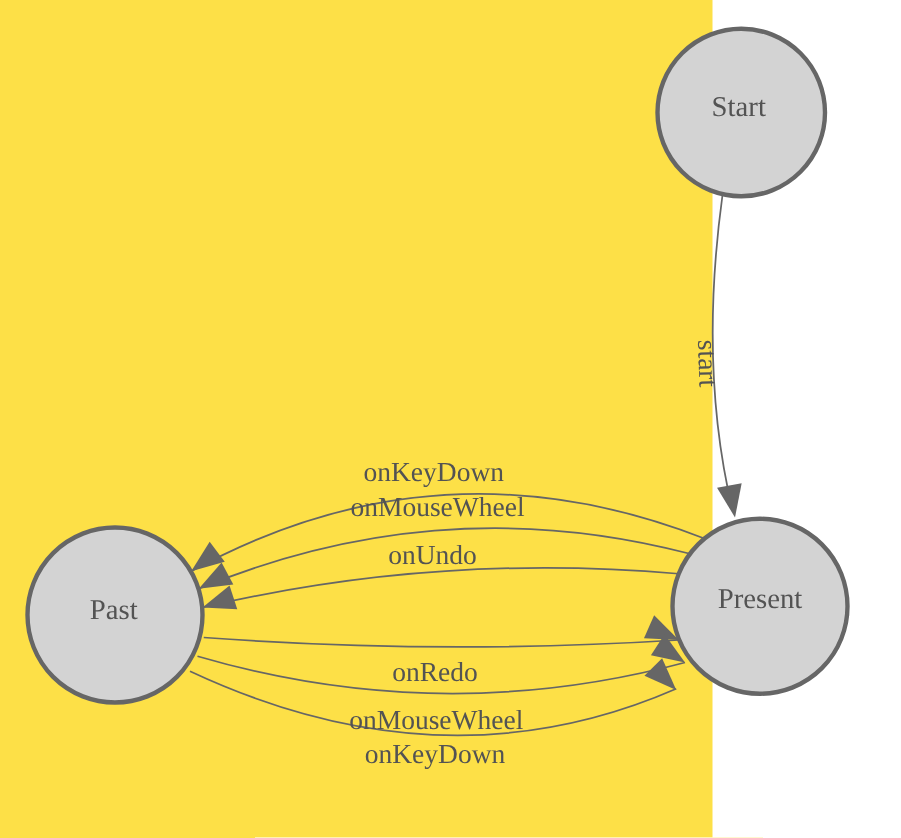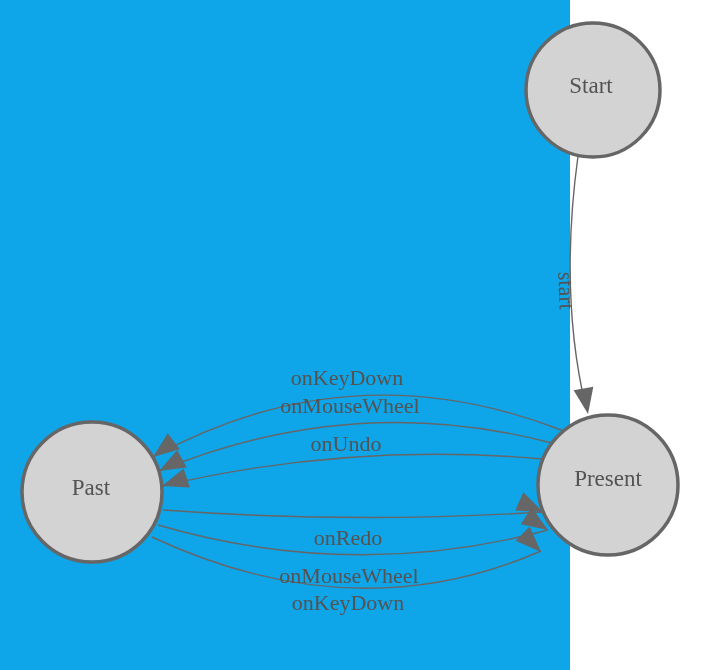--- a/index.html
+++ b/index.html
@@ -7,21 +7,21 @@
     padding: 0;
     background: #ffffff;
     width: 721px;
     height: 670px;
     overflow: hidden;
   }
   .diagram-wrap {
     position: relative;
     width: 570px;
     height: 670px;
-    background: #0ea5e9;
+    background: #fde047;
   }
   svg {
     display: block;
   }
   .edge-path {
     fill: none;
     stroke: #666666;
     stroke-width: 1.4;
   }
   .arrowhead {

